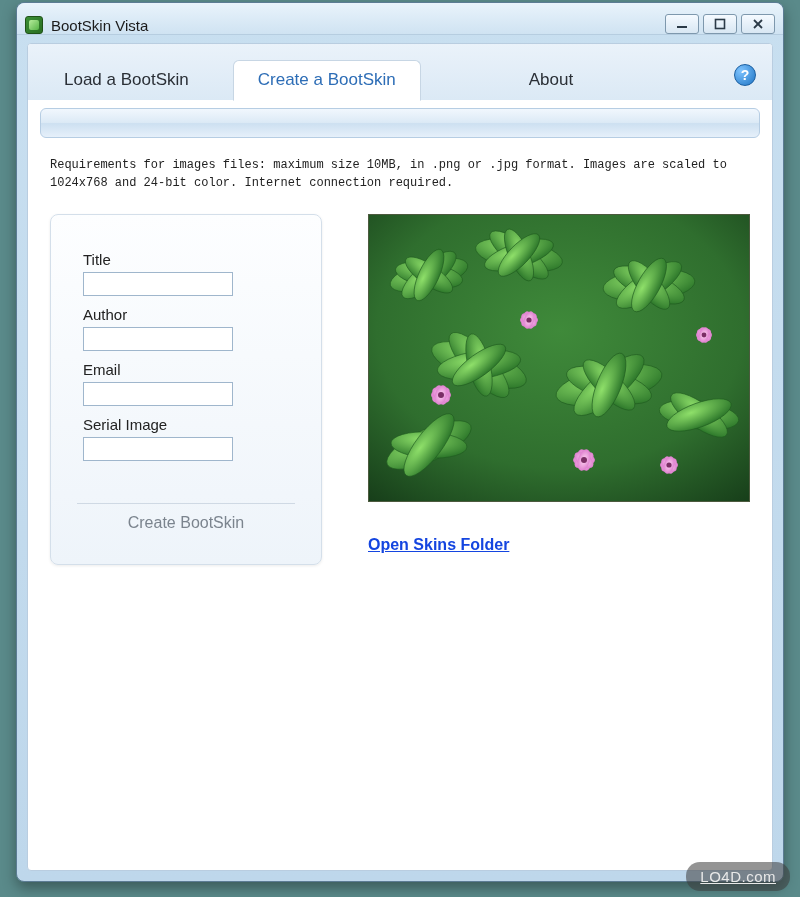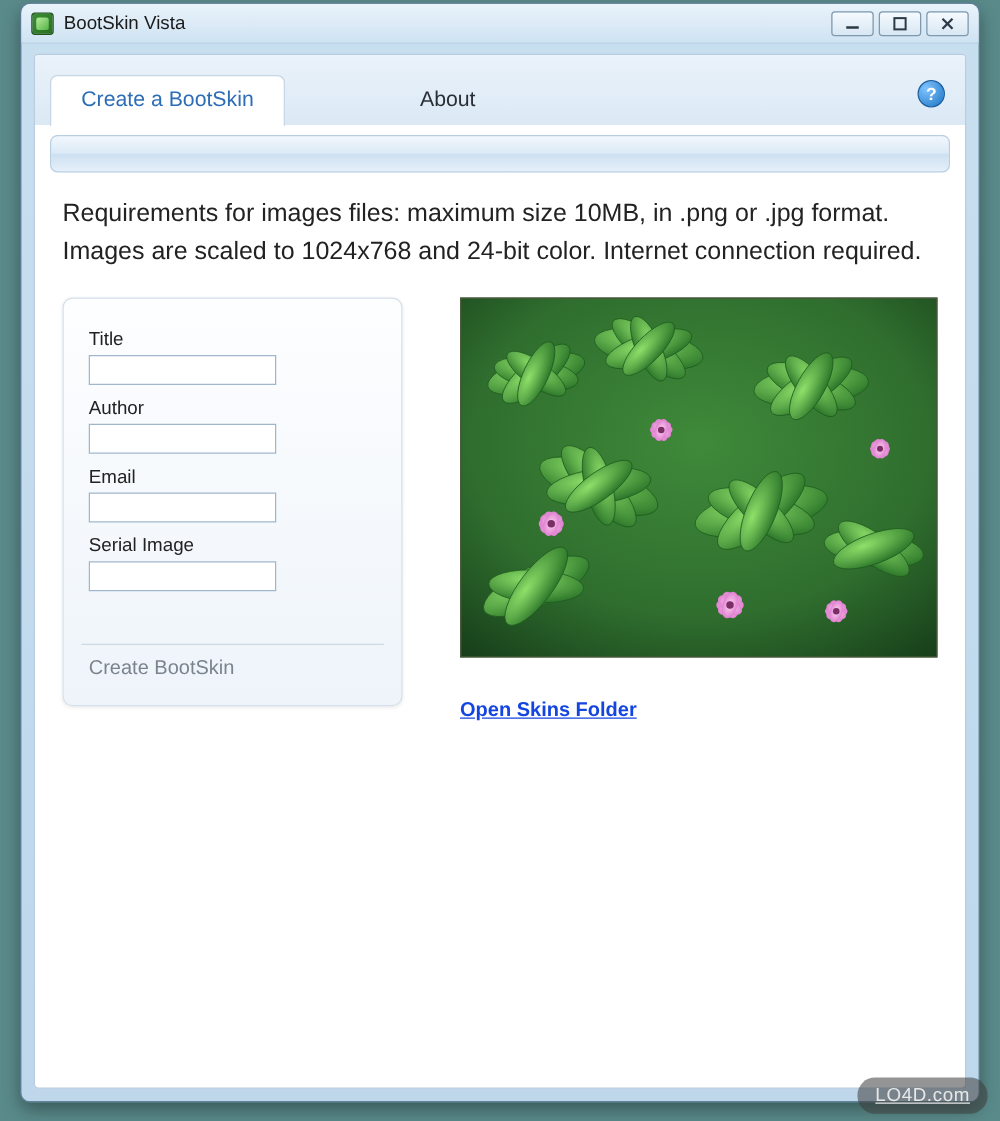--- a/index.html
+++ b/index.html
@@ -12,21 +12,21 @@
     background: linear-gradient(to bottom, #c8dff0 0%, #bed7eb 100%);
     border: 1px solid #5c7c94;
     border-radius: 8px;
     box-shadow: 0 6px 14px rgba(0,0,0,.35);
   }
 
   
   .title-bar {
     height: 32px;
     display: flex;
-    align-items: center;
+    align-items: flex-end;
     padding: 0 8px;
     background: linear-gradient(to bottom, #e9f3fb 0%, #cfe3f2 100%);
     border-top-left-radius: 8px;
     border-top-right-radius: 8px;
     border-bottom: 1px solid #b6cde0;
   }
   .title-bar .app-icon {
     width: 18px; height: 18px;
     margin-right: 8px;
     background: linear-gradient(135deg, #3a8f35, #2a6e22);
@@ -84,21 +84,21 @@
   }
   .tab.active {
     background: #ffffff;
     border: 1px solid #c7d6e4;
     border-bottom: 1px solid #ffffff;
     border-top-left-radius: 6px;
     border-top-right-radius: 6px;
     color: #2d6db6;
     position: relative;
     top: 1px;
-    margin-left: 0; margin-right: 4px;
+    margin-left: 20px; margin-right: 4px;
   }
   .tab-about { margin-left: 80px; }
   .help-icon {
     position: absolute; right: 16px; top: 20px;
     width: 22px; height: 22px; border-radius: 50%;
     background: radial-gradient(circle at 30% 30%, #7fc4ff, #1d74c4);
     border: 1px solid #1a5ea0;
     color: #fff; font-weight: bold; font-size: 14px;
     display: flex; align-items: center; justify-content: center;
   }
@@ -108,49 +108,49 @@
     margin: 8px 12px 0 12px;
     height: 30px;
     background: linear-gradient(to bottom, #f1f7fd 0%, #dceaf6 48%, #cde0f1 52%, #e6f0fa 100%);
     border: 1px solid #b6cde3;
     border-radius: 6px;
   }
 
   
   .body-area { padding: 18px 22px 0 22px; }
   .section-title { color: #3d7ec9; font-size: 20px; font-weight: 400; margin-bottom: 6px; }
-  .desc-text { color: #222; font-size: 20px; line-height: 1.5; max-width: 700px; }
+  .desc-text { color: #222; font-size: 12px; line-height: 1.5; max-width: 700px; font-family: Liberation Mono, monospace; }
 
   .columns { display: flex; gap: 30px; margin-top: 22px; align-items: flex-start; }
 
   .form-card {
     width: 280px;
     background: linear-gradient(to bottom, #fdfeff, #eef4fa);
     border: 1px solid #d4dfea;
     border-radius: 8px;
-    padding: 4px;
+    padding: 16px;
     box-shadow: 0 1px 3px rgba(0,0,0,.08);
   }
   .form-inner { padding: 14px 16px 18px 16px; }
   .field-label { color: #222; font-size: 15px; margin-top: 6px; margin-bottom: 4px; display:block; }
   .field-input {
     width: 150px; height: 24px;
     border: 1px solid #9fb6cc;
     background: #fff;
     display: block;
     margin-bottom: 10px;
     padding: 2px 4px;
     font-size: 14px;
   }
   .card-divider { border: none; border-top: 1px solid #cfd9e4; margin: 14px 10px 0 10px; }
   .card-link {
     padding: 14px 16px 4px 16px;
     color: #2a2f36; font-size: 16px;
   }
-  .card-link.muted { color: #7b848e; padding-top: 10px; padding-bottom: 16px; }
+  .card-link.muted { color: #7b848e; padding-top: 10px; padding-bottom: 16px; text-align: center; }
 
   .preview-col { flex: 1; padding-left: 16px; }
   .image-preview {
     width: 382px; height: 288px;
     border: 1px solid #4c5a3e;
     background: #2e5a2e;
     position: relative;
     overflow: hidden;
   }
   .link-open {
@@ -199,20 +199,21 @@
         <line x1="2" y1="2" x2="10" y2="10" stroke="#2b3a47" stroke-width="1.8"></line>
         <line x1="10" y1="2" x2="2" y2="10" stroke="#2b3a47" stroke-width="1.8"></line>
       </svg>
     </span>
   </div>
 
   <div class="content">
 
     <div class="tab-area">
       <div class="tab-strip">
+        <div class="tab">Load a BootSkin</div>
         <div class="tab active">Create a BootSkin</div>
         <div class="tab tab-about">About</div>
       </div>
       <div class="help-icon">?</div>
     </div>
 
     <div class="toolbar-bar"></div>
 
     <div class="body-area">
       <div class="desc-text">Requirements for images files: maximum size 10MB, in .png or .jpg format. Images are scaled to 1024x768 and 24-bit color.   Internet connection required.</div>

